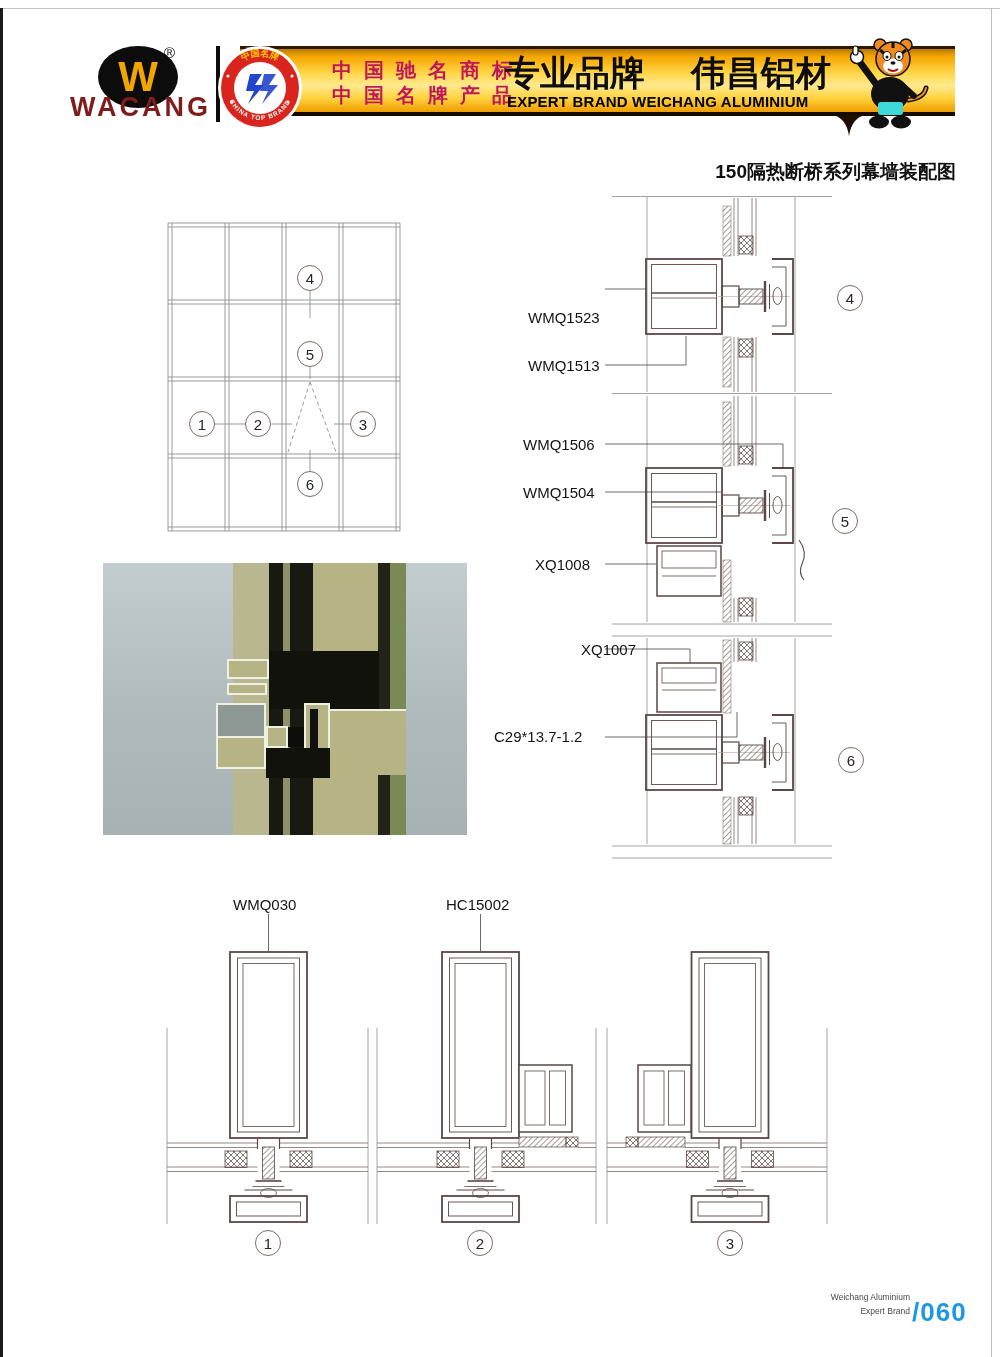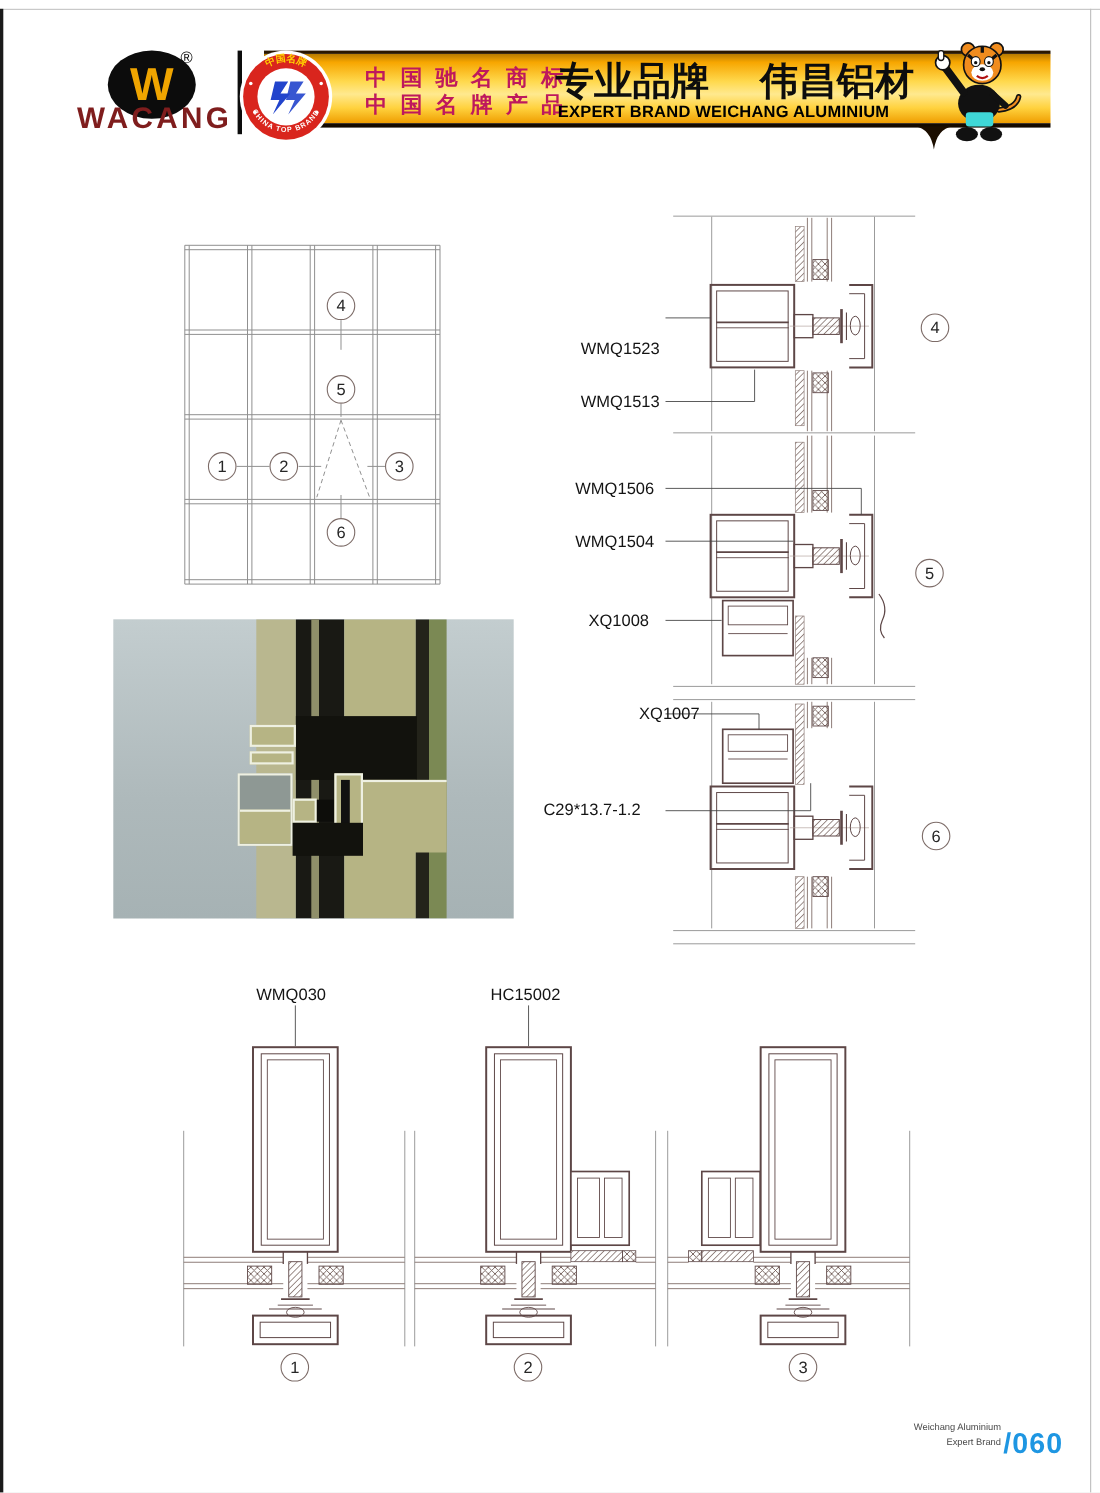--- a/index.html
+++ b/index.html
@@ -141,20 +141,21 @@
       <ellipse cx="53" cy="36" rx="10" ry="7.5" fill="#fff"></ellipse>
       <ellipse cx="47" cy="26" rx="4" ry="4.5" fill="#fff" stroke="#111"></ellipse>
       <ellipse cx="59" cy="26" rx="4" ry="4.5" fill="#fff" stroke="#111"></ellipse>
       <circle cx="47" cy="27" r="1.5" fill="#111"></circle>
       <circle cx="59" cy="27" r="1.5" fill="#111"></circle>
       <ellipse cx="53" cy="33" rx="2.5" ry="1.8" fill="#111"></ellipse>
       <path d="M48,39 q5,4 10,0" stroke="#b01010" stroke-width="2" fill="none"></path>
     </svg>
   </div>
 
+  <div class="abs page-title">150隔热断桥系列幕墙装配图</div>
 
   <svg class="abs" style="left:150px;top:200px;" width="270" height="345" viewBox="150 200 270 345">
     <g stroke="#8f8f8f" stroke-width="0.9" fill="none">
       <path d="M168,223 V531 M172,223 V531 M225,223 V531 M229,223 V531 M282,223 V531 M286,223 V531 M339,223 V531 M343,223 V531 M396,223 V531 M400,223 V531"></path>
       <path d="M168,223 H400 M168,227 H400 M168,300 H400 M168,304 H400 M168,377 H400 M168,381 H400 M168,454 H400 M168,458 H400 M168,527 H400 M168,531 H400"></path>
     </g>
     <g stroke="#8f8f8f" stroke-width="0.9" fill="none">
       <path d="M310,291 V318 M310,367 V379 M215,424 H245 M271.5,424 H292 M334,424 H350 M310,450 V471"></path>
       <path d="M310,382 L288,452 M310,382 L336,452" stroke-dasharray="4,3"></path>
     </g>

